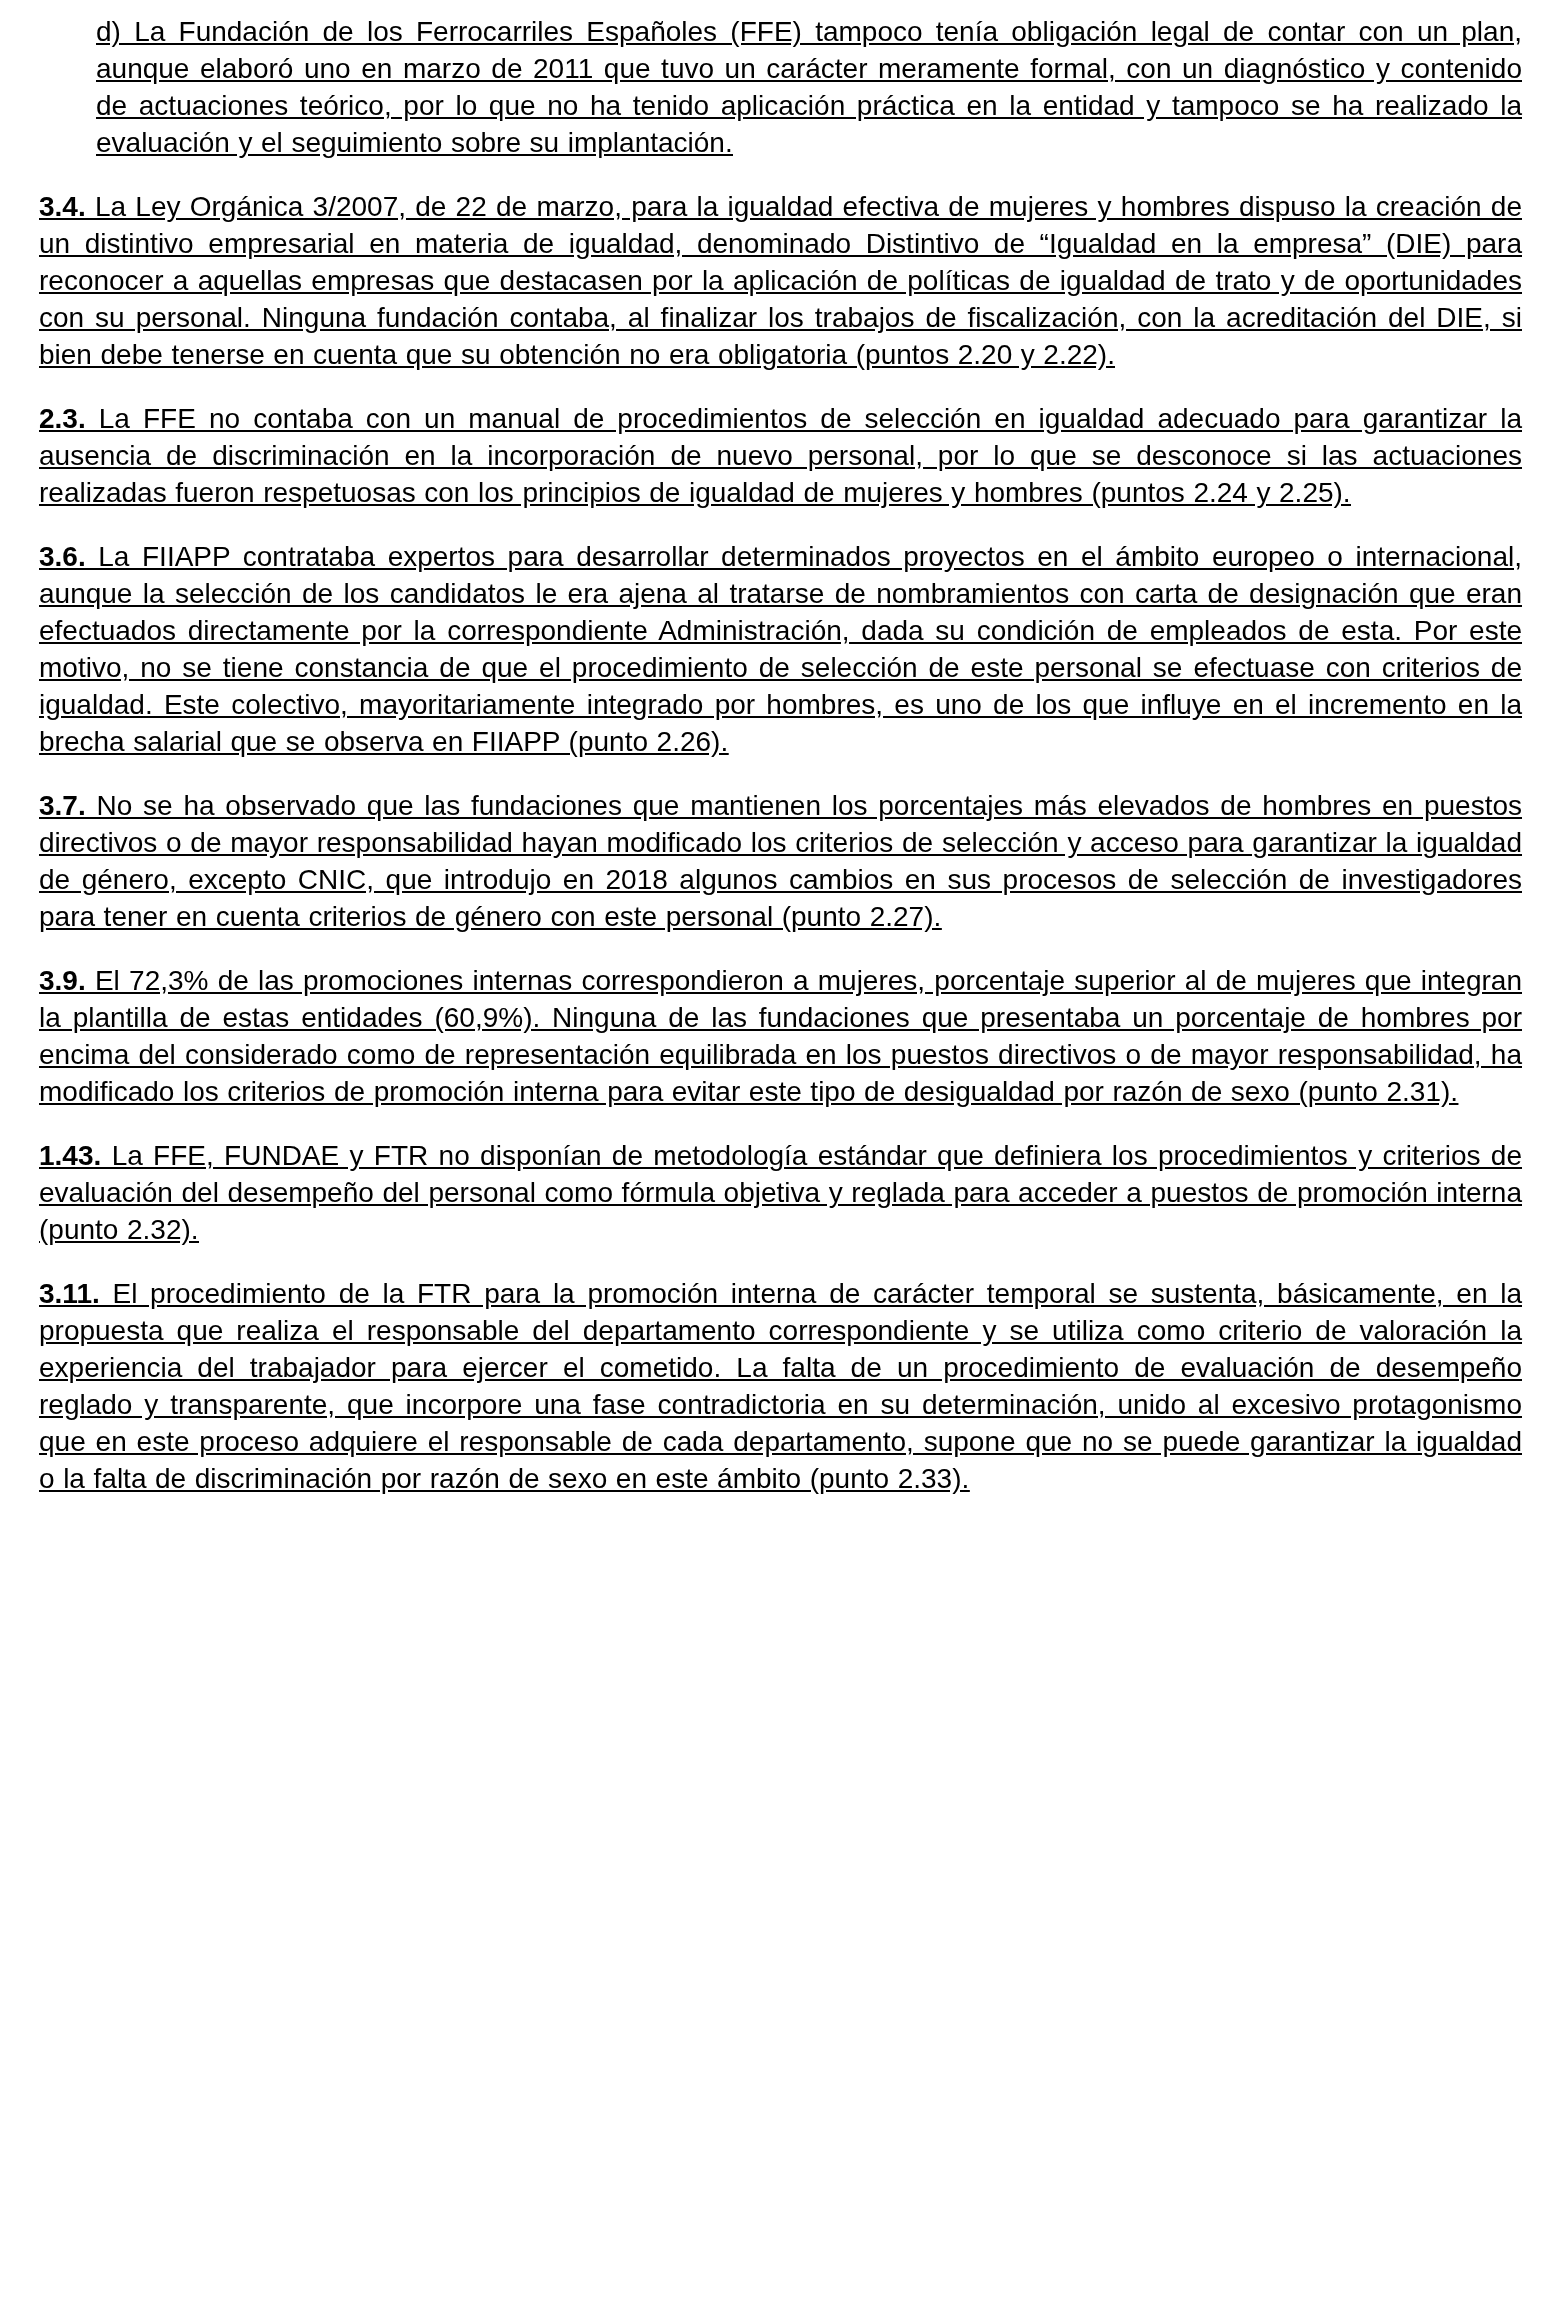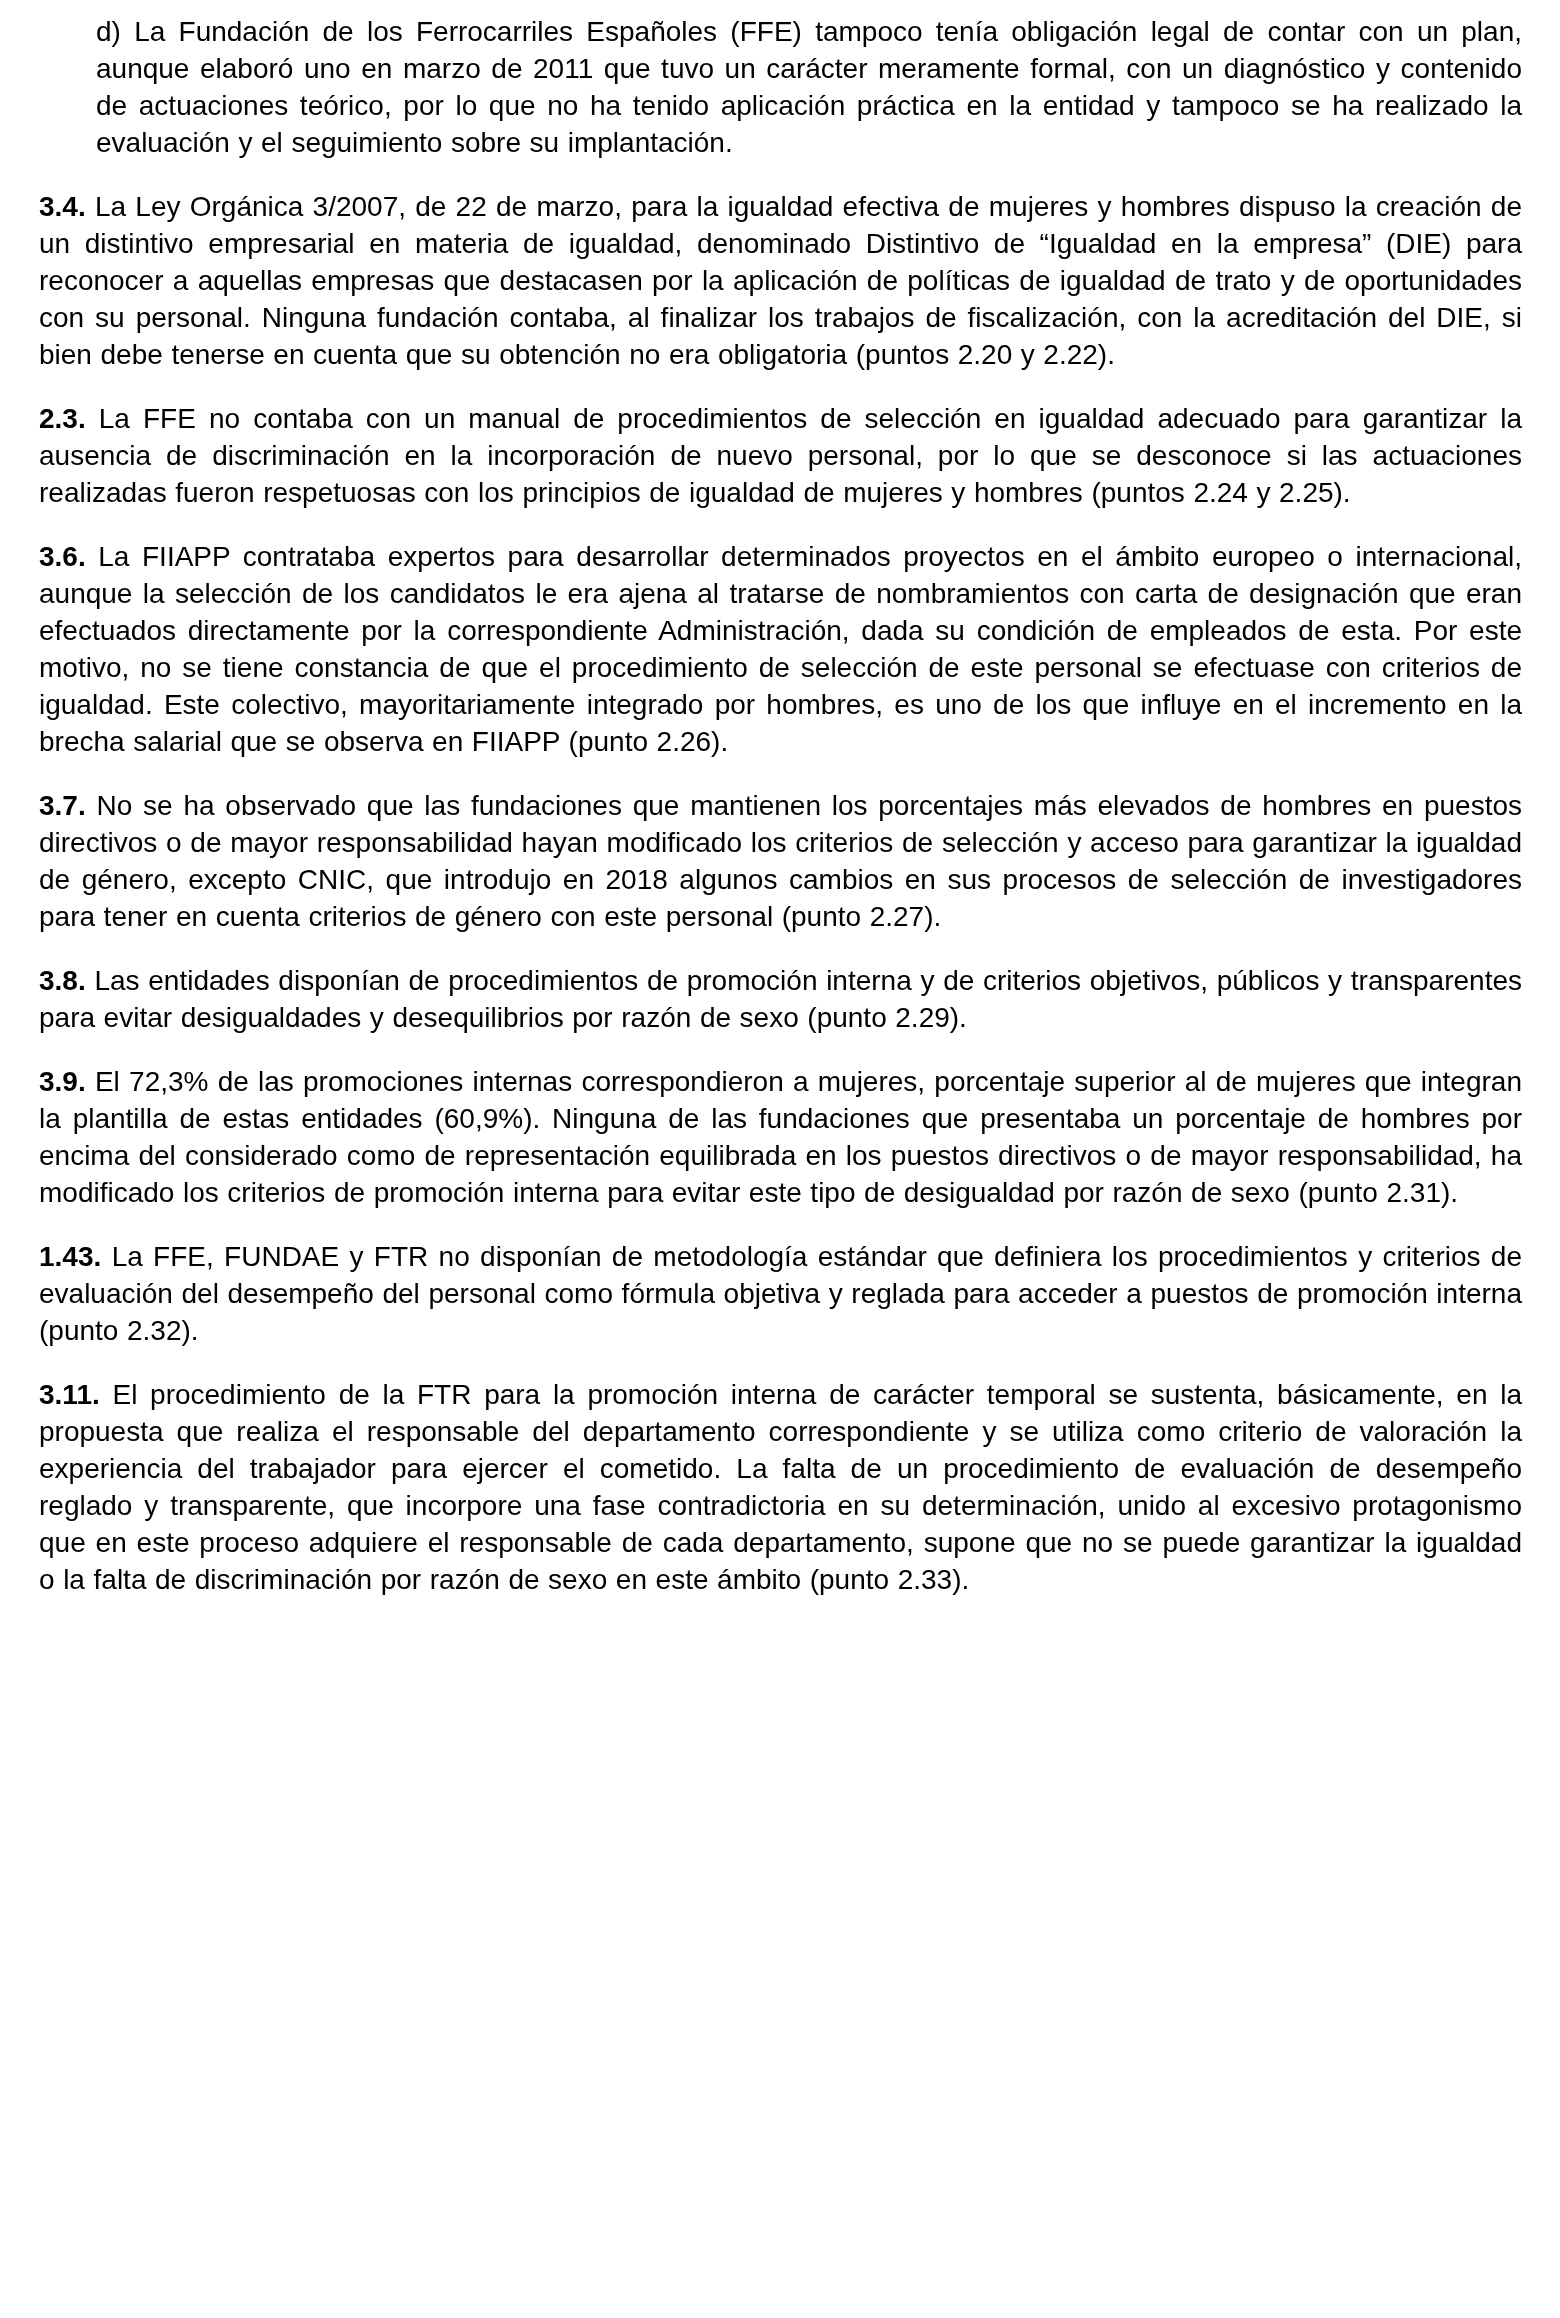--- a/index.html
+++ b/index.html
@@ -1,15 +1,15 @@
 <!DOCTYPE html>
 <html style="font-size:13.4px"><head>
 <meta charset="utf-8">
 <style>
-  * { margin: 0; padding: 0; box-sizing: border-box; }
+  * { margin: 0; padding: 0; box-sizing: border-box; text-decoration: underline; }
   html, body { background: #ffffff; }
   body {
     width: 1560px;
     height: 2319px;
     font-family: "Liberation Sans", sans-serif;
     color: #000000;
     overflow: hidden;
   }
   .page {
     width: 100%;
@@ -33,19 +33,18 @@
 </head>
 <body>
 
 <div class="page">
   <div id="doc-body">
       <p class="para indented"><span class="para-label">d)</span> <span>La Fundación de los Ferrocarriles Españoles (FFE) tampoco tenía obligación legal de contar con un plan, aunque elaboró uno en marzo de 2011 que tuvo un carácter meramente formal, con un diagnóstico y contenido de actuaciones teórico, por lo que no ha tenido aplicación práctica en la entidad y tampoco se ha realizado la evaluación y el seguimiento sobre su implantación.</span></p>
       <p class="para"><span class="para-label bold">3.4.</span> <span>La Ley Orgánica 3/2007, de 22 de marzo, para la igualdad efectiva de mujeres y hombres dispuso la creación de un distintivo empresarial en materia de igualdad, denominado Distintivo de “Igualdad en la empresa” (DIE) para reconocer a aquellas empresas que destacasen por la aplicación de políticas de igualdad de trato y de oportunidades con su personal. Ninguna fundación contaba, al finalizar los trabajos de fiscalización, con la acreditación del DIE, si bien debe tenerse en cuenta que su obtención no era obligatoria (puntos 2.20 y 2.22).</span></p>
       <p class="para"><span class="para-label bold">2.3.</span> <span>La FFE no contaba con un manual de procedimientos de selección en igualdad adecuado para garantizar la ausencia de discriminación en la incorporación de nuevo personal, por lo que se desconoce si las actuaciones realizadas fueron respetuosas con los principios de igualdad de mujeres y hombres (puntos 2.24 y 2.25).</span></p>
       <p class="para"><span class="para-label bold">3.6.</span> <span>La FIIAPP contrataba expertos para desarrollar determinados proyectos en el ámbito europeo o internacional, aunque la selección de los candidatos le era ajena al tratarse de nombramientos con carta de designación que eran efectuados directamente por la correspondiente Administración, dada su condición de empleados de esta. Por este motivo, no se tiene constancia de que el procedimiento de selección de este personal se efectuase con criterios de igualdad. Este colectivo, mayoritariamente integrado por hombres, es uno de los que influye en el incremento en la brecha salarial que se observa en FIIAPP (punto 2.26).</span></p>
       <p class="para"><span class="para-label bold">3.7.</span> <span>No se ha observado que las fundaciones que mantienen los porcentajes más elevados de hombres en puestos directivos o de mayor responsabilidad hayan modificado los criterios de selección y acceso para garantizar la igualdad de género, excepto CNIC, que introdujo en 2018 algunos cambios en sus procesos de selección de investigadores para tener en cuenta criterios de género con este personal (punto 2.27).</span></p>
-      <p class="para"><span class="para-label bold">3.8.</span> <span>Las entidades disponían de procedimientos de promoción interna y de criterios objetivos, públicos y transparentes para evitar desigualdades y desequilibrios por razón de sexo (punto 2.29).</span></p>
       <p class="para"><span class="para-label bold">3.9.</span> <span>El 72,3% de las promociones internas correspondieron a mujeres, porcentaje superior al de mujeres que integran la plantilla de estas entidades (60,9%). Ninguna de las fundaciones que presentaba un porcentaje de hombres por encima del considerado como de representación equilibrada en los puestos directivos o de mayor responsabilidad, ha modificado los criterios de promoción interna para evitar este tipo de desigualdad por razón de sexo (punto 2.31).</span></p>
       <p class="para"><span class="para-label bold">1.43.</span> <span>La FFE, FUNDAE y FTR no disponían de metodología estándar que definiera los procedimientos y criterios de evaluación del desempeño del personal como fórmula objetiva y reglada para acceder a puestos de promoción interna (punto 2.32).</span></p>
       <p class="para"><span class="para-label bold">3.11.</span> <span>El procedimiento de la FTR para la promoción interna de carácter temporal se sustenta, básicamente, en la propuesta que realiza el responsable del departamento correspondiente y se utiliza como criterio de valoración la experiencia del trabajador para ejercer el cometido. La falta de un procedimiento de evaluación de desempeño reglado y transparente, que incorpore una fase contradictoria en su determinación, unido al excesivo protagonismo que en este proceso adquiere el responsable de cada departamento, supone que no se puede garantizar la igualdad o la falta de discriminación por razón de sexo en este ámbito (punto 2.33).</span></p>
     </div>
 </div>
 
 
 </body></html>

